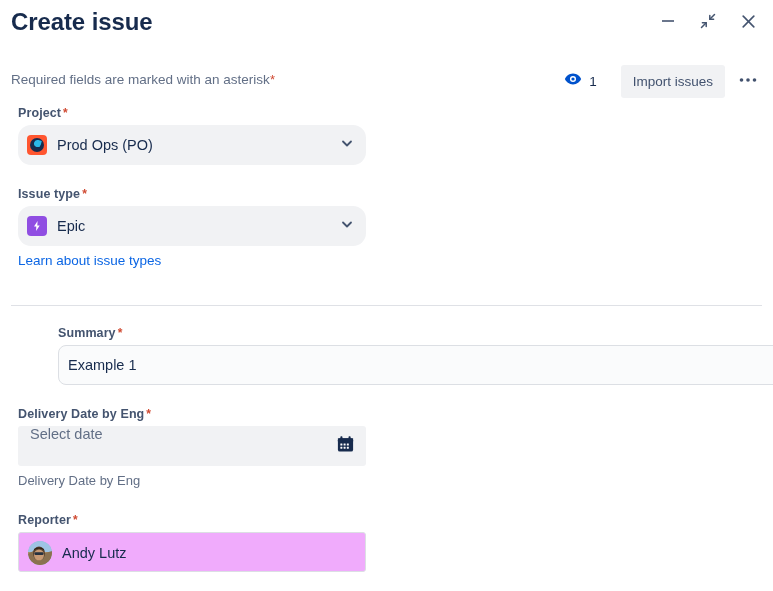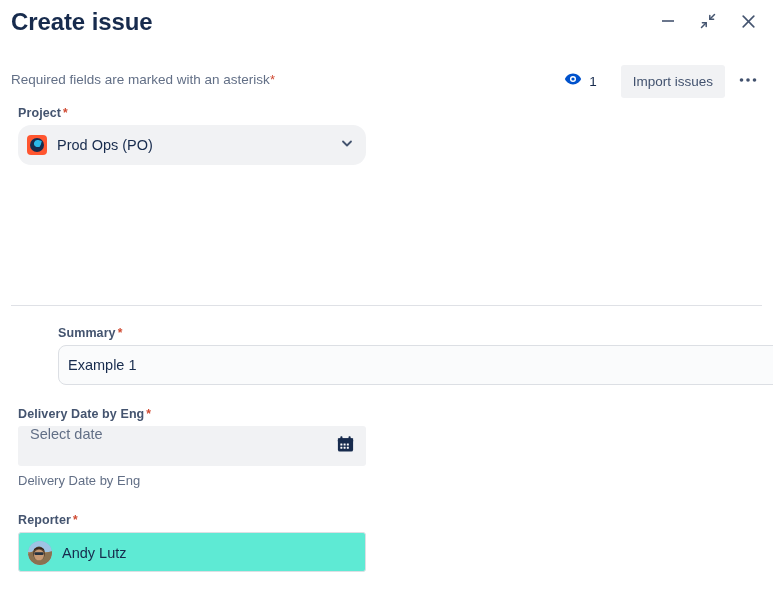--- a/index.html
+++ b/index.html
@@ -280,21 +280,21 @@
     right: 11px;
     top: 50%;
     transform: translateY(-50%);
     display: block;
   }
 
   
   .user-box {
     width: 348px;
     height: 40px;
-    background: #5eead4;
+    background: #f0abfc;
     border: 1.6px solid #DCDFE4;
     border-radius: 3px;
     display: flex;
     align-items: center;
     padding: 2px 10px 0 9px;
     cursor: pointer;
   }
   .user-name {
     font-size: 14.5px;
     color: #172B4D;
@@ -394,20 +394,39 @@
         </span>
         <span class="select-value">Prod Ops (PO)</span>
         <span class="chevron">
           <svg width="14" height="14" viewBox="0 0 14 14">
               <polyline points="3,5.5 7,9.5 11,5.5" fill="none" stroke="#44546F" stroke-width="1.8" stroke-linecap="round" stroke-linejoin="round"></polyline>
             </svg>
         </span>
       </div>
     </div>
 
+    <div class="field" style="top:81px;">
+      <label class="field-label">
+        <span>Issue type</span><span class="ast">*</span>
+      </label>
+      <div class="select-box">
+        <span class="epic-icon">
+          <svg width="12" height="12" viewBox="0 0 12 12">
+            <path d="M6.6 1L3 6.4h2.3L5.1 11l3.6-5.5H6.3L6.6 1z" fill="#FFFFFF"></path>
+          </svg>
+        </span>
+        <span class="select-value">Epic</span>
+        <span class="chevron">
+          <svg width="14" height="14" viewBox="0 0 14 14">
+              <polyline points="3,5.5 7,9.5 11,5.5" fill="none" stroke="#44546F" stroke-width="1.8" stroke-linecap="round" stroke-linejoin="round"></polyline>
+            </svg>
+        </span>
+      </div>
+      <a class="helper-link" style="margin-top:7px;">Learn about issue types</a>
+    </div>
 
     <hr class="divider" style="top:191px;">
 
     <div class="field" style="top:220px;padding-left:40px;">
       <label class="field-label">
         <span>Summary</span><span class="ast">*</span>
       </label>
       <input class="text-input" type="text" value="Example 1" style="">
     </div>
 

